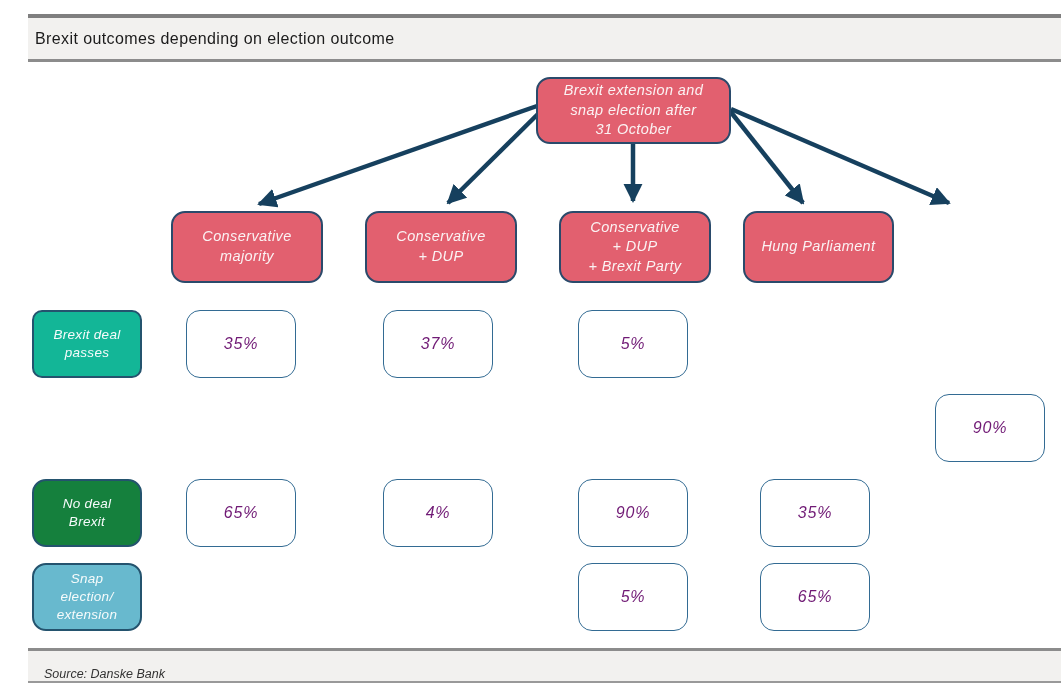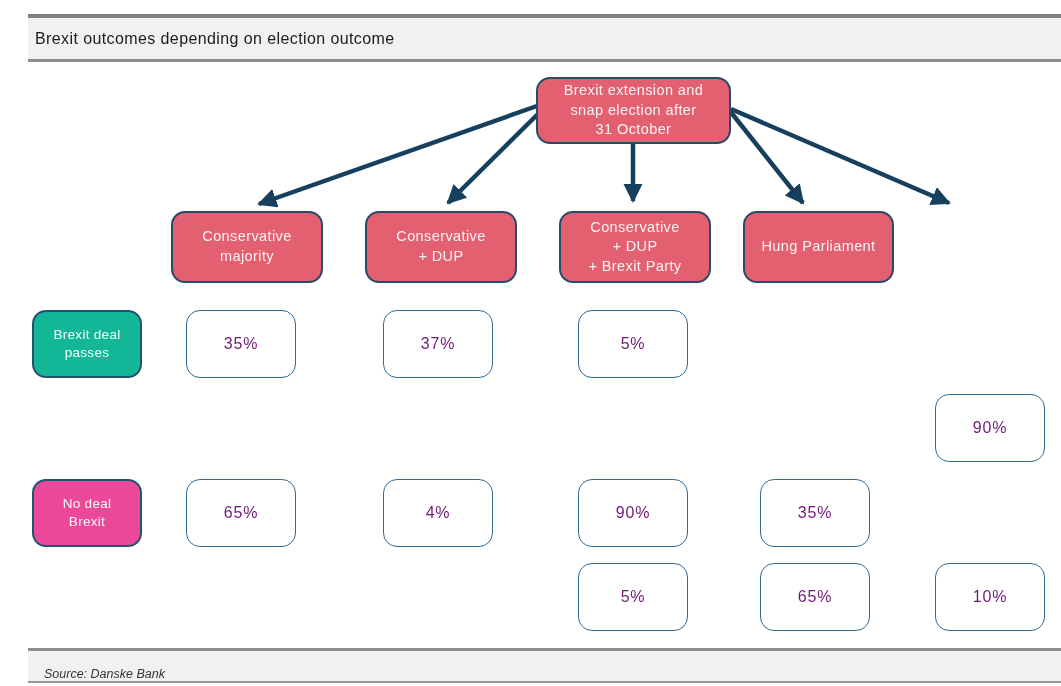--- a/index.html
+++ b/index.html
@@ -42,20 +42,21 @@
     pointer-events: none;
   }
   .node, .rowlabel, .cell {
     position: absolute;
     box-sizing: border-box;
     display: flex; align-items: center; justify-content: center;
     text-align: center;
     white-space: pre-line;
     border-radius: 14px;
     line-height: 1.35;
+    font-style: italic;
   }
   .node {
     background: #e2606f;
     border: 2px solid #2a4a6b;
     color: #fbf2f3;
     font-size: 14.5px;
     letter-spacing: 0.4px;
   }
   .root-node { left: 508px; top: 15px;  width: 195px; height: 67px; }
   .col-node  { top: 149px; height: 72px; width: 152px; }
@@ -64,23 +65,23 @@
   .n3 { left: 531px; }
   .n4 { left: 715px; width: 151px; }
   .n5 { left: 897px; width: 151px; font-size: 14px; }
   .rowlabel {
     left: 4px; width: 110px; height: 68px;
     border: 2px solid #24536e;
     color: #f6fbfb;
     font-size: 13.5px;
     letter-spacing: 0.3px;
   }
-  .r1 { top: 248px; background: #13b697; }
+  .r1 { top: 248px; background: #13b697; border-radius: 10px; }
   .r2 { top: 332px; background: #3e6e97; }
-  .r3 { top: 417px; background: #ec4899; }
+  .r3 { top: 417px; background: #15803d; }
   .r4 { top: 501px; background: #68b9ce; }
   .cell {
     width: 110px; height: 68px;
     background: #ffffff;
     border: 1.5px solid #336b93;
     color: #701a75;
     font-size: 16px;
     letter-spacing: 0.8px;
   }
   .cr1 { top: 248px; }
@@ -142,32 +143,34 @@
 + DUP</div>
     <div class="node col-node n3">Conservative
 + DUP
 + Brexit Party</div>
     <div class="node col-node n4">Hung Parliament</div>
 
     <div class="rowlabel r1">Brexit deal
 passes</div>
     <div class="rowlabel r3">No deal
 Brexit</div>
+    <div class="rowlabel r4">Snap
+election/
+extension</div>
 
     <div class="cell cr1 cc1">35%</div>
     <div class="cell cr1 cc2">37%</div>
     <div class="cell cr1 cc3">5%</div>
     <div class="cell cr2 cc5">90%</div>
     <div class="cell cr3 cc1">65%</div>
     <div class="cell cr3 cc2">4%</div>
     <div class="cell cr3 cc3">90%</div>
     <div class="cell cr3 cc4">35%</div>
     <div class="cell cr4 cc3">5%</div>
     <div class="cell cr4 cc4">65%</div>
-    <div class="cell cr4 cc5">10%</div>
 
   </div>
 
   <div class="chart-footer">
     <span class="source">Source: Danske Bank</span>
   </div>
 
 </div>
 
 </body></html>

